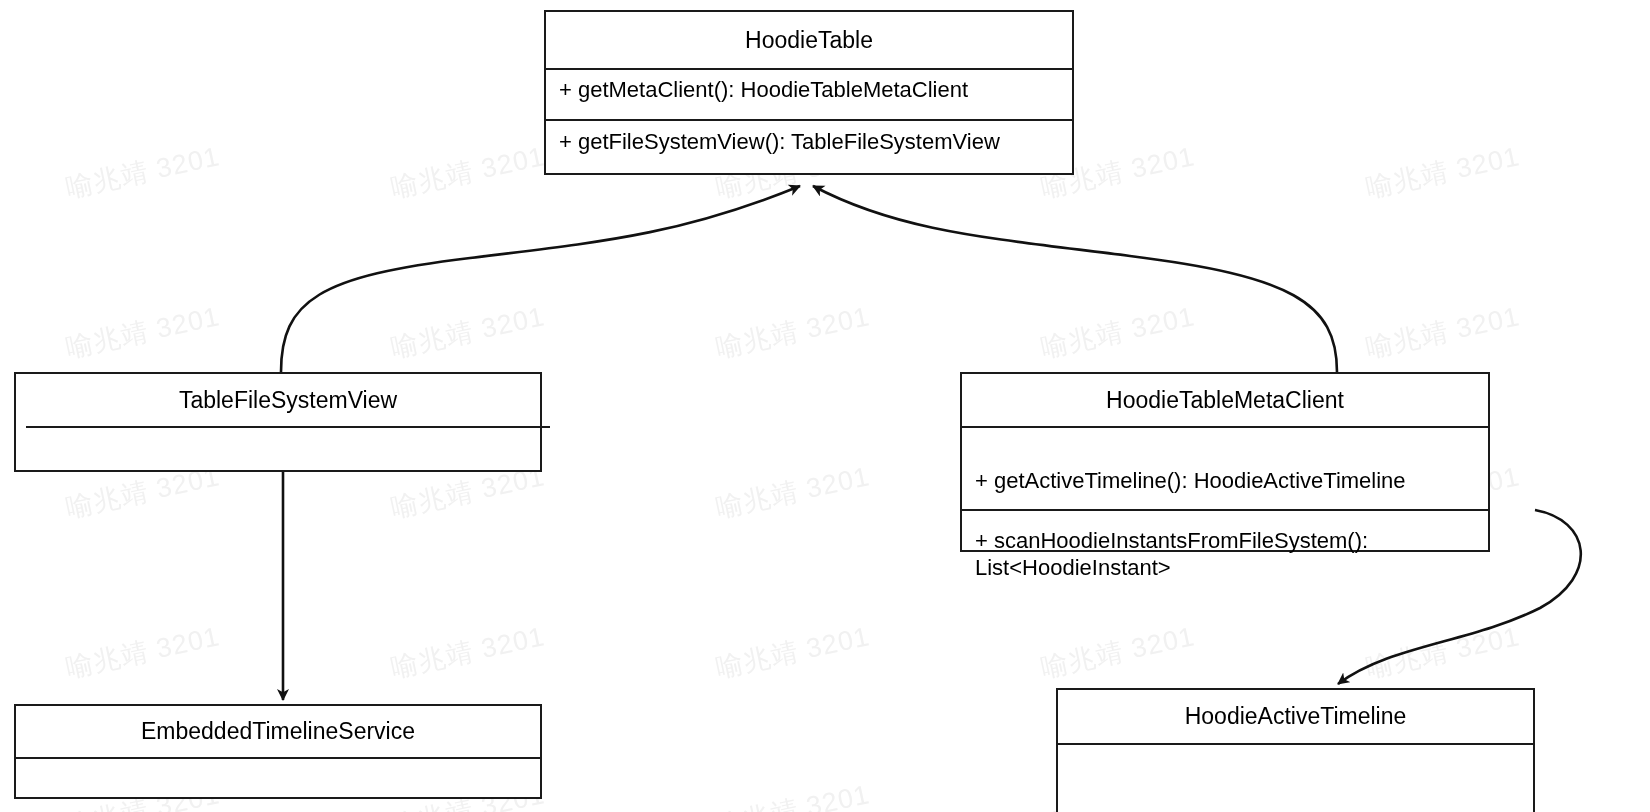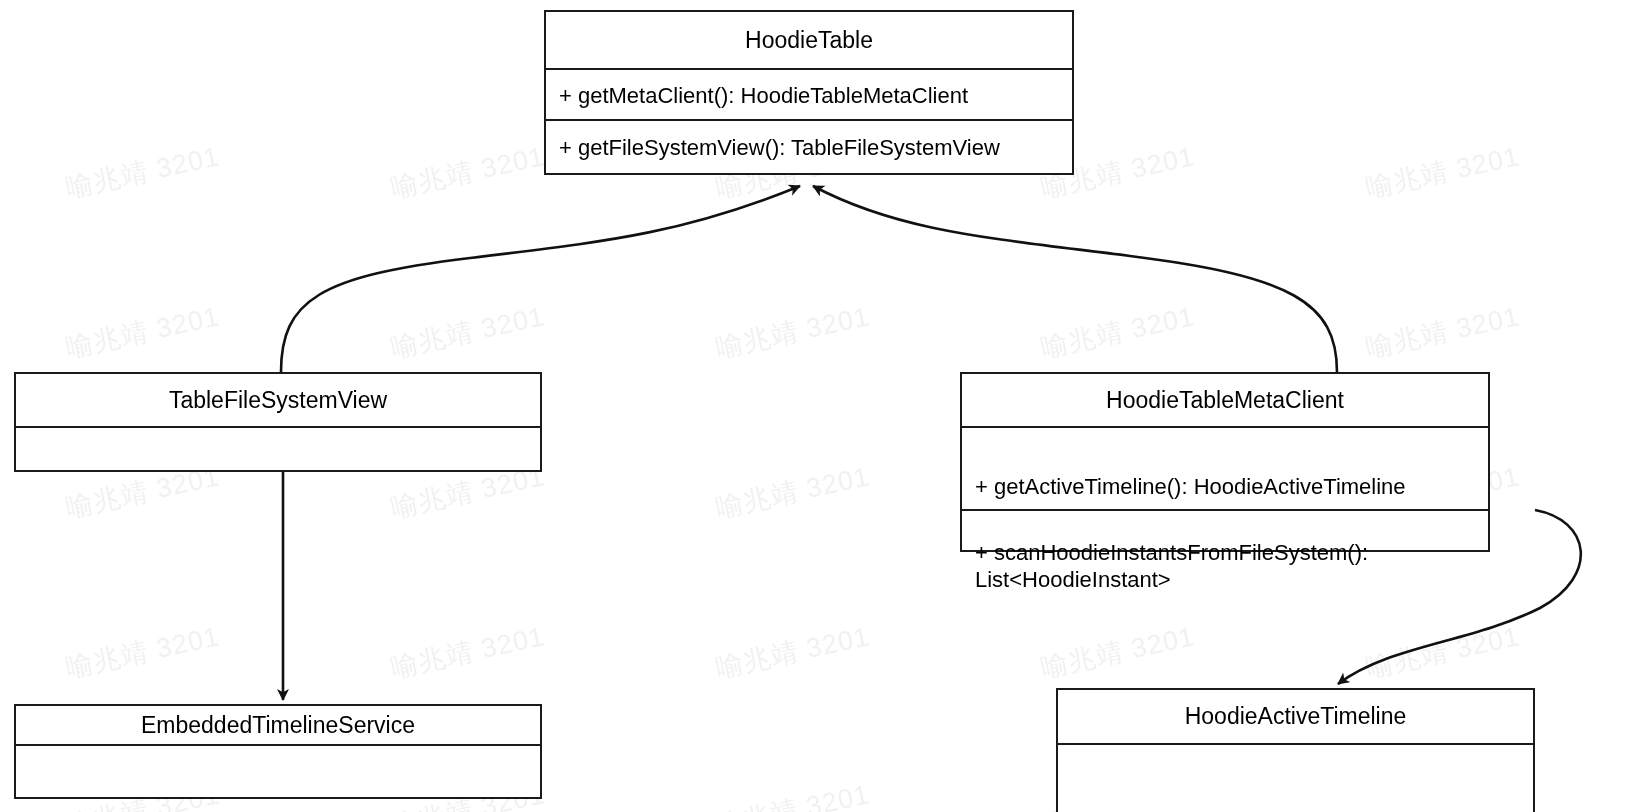--- a/index.html
+++ b/index.html
@@ -63,50 +63,50 @@
     font-size: 23px;
     color: #000000;
     display: flex;
     align-items: center;
     justify-content: center;
     border-bottom: 2px solid #1a1a1a;
   }
   .uml-compartment {
     box-sizing: border-box;
     width: 100%;
-    padding: 13px 11px 9px 13px;
+    padding: 1px 11px 9px 13px;
     font-size: 22px;
     color: #000000;
     line-height: 1.22;
     text-align: left;
     white-space: pre-line;
   }
   .uml-compartment.divided {
     border-bottom: 2px solid #1a1a1a;
   }
   .uml-compartment.empty {
     padding: 0;
   }
 
   
   #cls-hoodietable       { left: 544px; top: 10px;  width: 530px; height: 165px; }
   #cls-hoodietable .uml-name { height: 58px; }
   #cls-hoodietable .uml-compartment { height: 51px; display:flex; align-items:center; }
 
   #cls-tablefilesystemview { left: 14px; top: 372px; width: 528px; height: 100px; }
-  #cls-tablefilesystemview .uml-name { height: 54px; }
+  #cls-tablefilesystemview .uml-name { height: 54px; margin-left: 10px; }
   #cls-tablefilesystemview .uml-compartment { height: 42px; }
 
   #cls-hoodietablemetaclient { left: 960px; top: 372px; width: 530px; height: 180px; }
   #cls-hoodietablemetaclient .uml-name { height: 54px; }
   #cls-hoodietablemetaclient .uml-compartment.m1 { height: 50px; display:flex; align-items:center;margin-top:33px; }
   #cls-hoodietablemetaclient .uml-compartment.m2 { height: 60px; margin-top: 16px; }
 
   #cls-embeddedtimelineservice { left: 14px; top: 704px; width: 528px; height: 95px; }
-  #cls-embeddedtimelineservice .uml-name { height: 40px; }
+  #cls-embeddedtimelineservice .uml-name { height: 53px; }
   #cls-embeddedtimelineservice .uml-compartment { height: 38px; }
 
   #cls-hoodieactivetimeline { left: 1056px; top: 688px; width: 479px; height: 139px; }
   #cls-hoodieactivetimeline .uml-name { height: 55px; }
   #cls-hoodieactivetimeline .uml-compartment { height: 49px; }
 </style>
 </head>
 <body>
 
 <div id="canvas">

